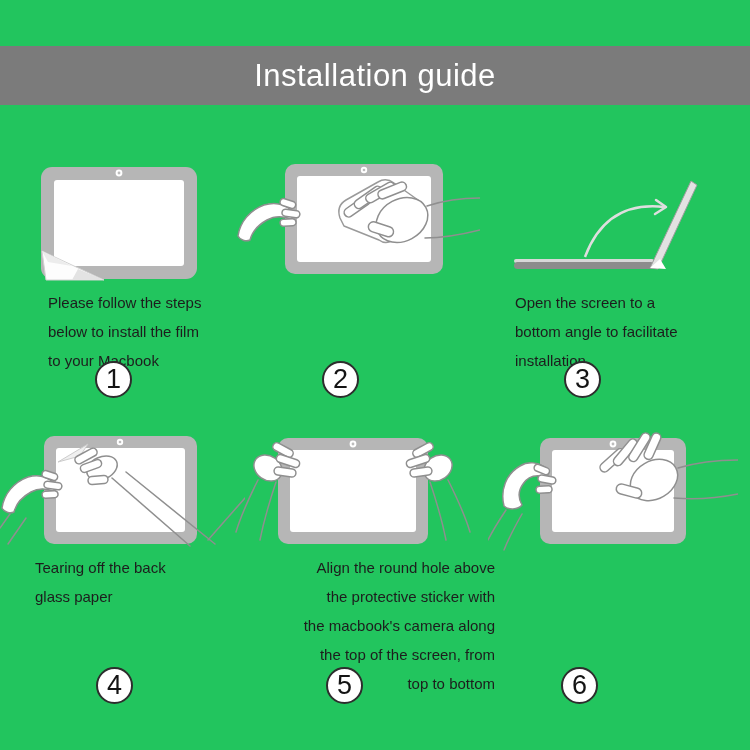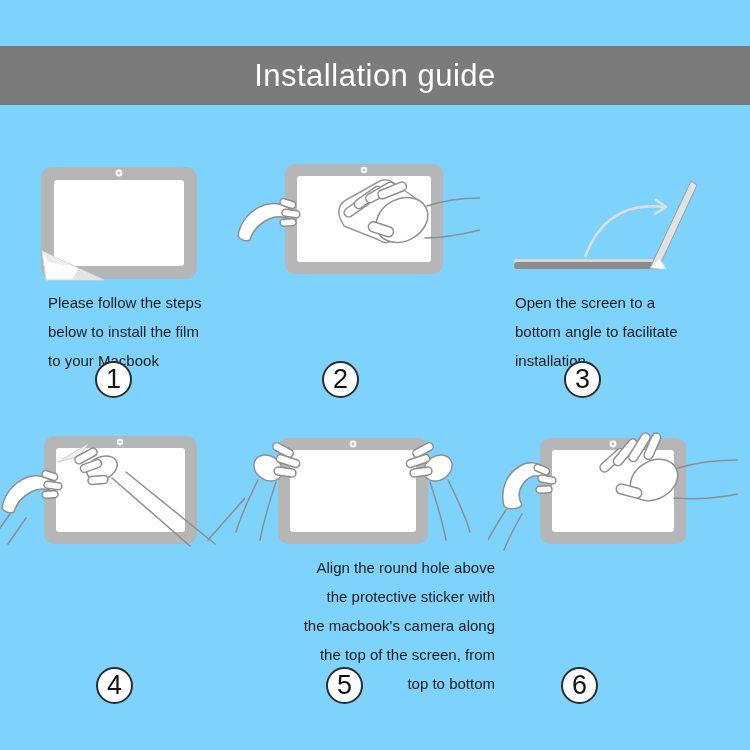--- a/index.html
+++ b/index.html
@@ -1,17 +1,17 @@
 <!DOCTYPE html>
 <html><head>
 <meta charset="utf-8">
 <style>
   html,body{margin:0;padding:0;background:#ffffff;}
   .page{
-    position:relative;width:750px;height:750px;background:#7dd3fc;overflow:hidden;
+    position:relative;width:750px;height:750px;background:#22c55e;overflow:hidden;
     font-family:"Liberation Sans", sans-serif;color:#1d1d1d;
   }
   .header{
     position:absolute;left:0;top:46px;width:750px;height:59px;background:#7b7b7b;
     display:flex;align-items:center;justify-content:center;
   }
   .header-title{
     color:#ffffff;font-size:31px;font-weight:400;letter-spacing:.5px;
   }
   .illus{position:absolute;}
@@ -119,20 +119,22 @@
         <path d="M2,80 C4,66 14,54 28,49 C38,46 46,48 53,54 C56,57 56,61 53,63 C45,60 38,60 31,64 C22,69 16,76 14,84 C10,86 4,84 2,80 Z"></path>
         <rect x="42" y="44" width="16" height="7" rx="3.5" transform="rotate(18 50 47)"></rect>
         <rect x="44" y="54" width="18" height="7" rx="3.5" transform="rotate(8 53 57)"></rect>
         <rect x="42" y="63" width="16" height="7" rx="3.5" transform="rotate(-4 50 66)"></rect>
       </g>
       <path class="armline" d="M10,86 L0,100"></path>
       <path class="armline" d="M26,90 L8,116"></path>
       <path class="armline" d="M245,70 L208,112"></path>
     </svg>
   </div>
+  <div class="caption" id="cap4">Tearing off the back
+glass paper</div>
   <div class="step-num" id="num4">4</div>
 
   <div class="illus" id="illus5">
     <svg width="245" height="125" viewBox="0 0 245 125">
       <rect x="46" y="10" width="150" height="106" rx="10" fill="#b6b6b6"></rect>
       <rect x="58" y="22" width="126" height="82" rx="3" fill="#ffffff"></rect>
       <circle cx="121" cy="16" r="3.4" fill="#ffffff"></circle>
         <circle cx="121" cy="16" r="1.4" fill="#bdbdbd"></circle>
       <g class="lineart">
         <ellipse cx="36" cy="40" rx="15" ry="12" transform="rotate(35 36 40)"></ellipse>

